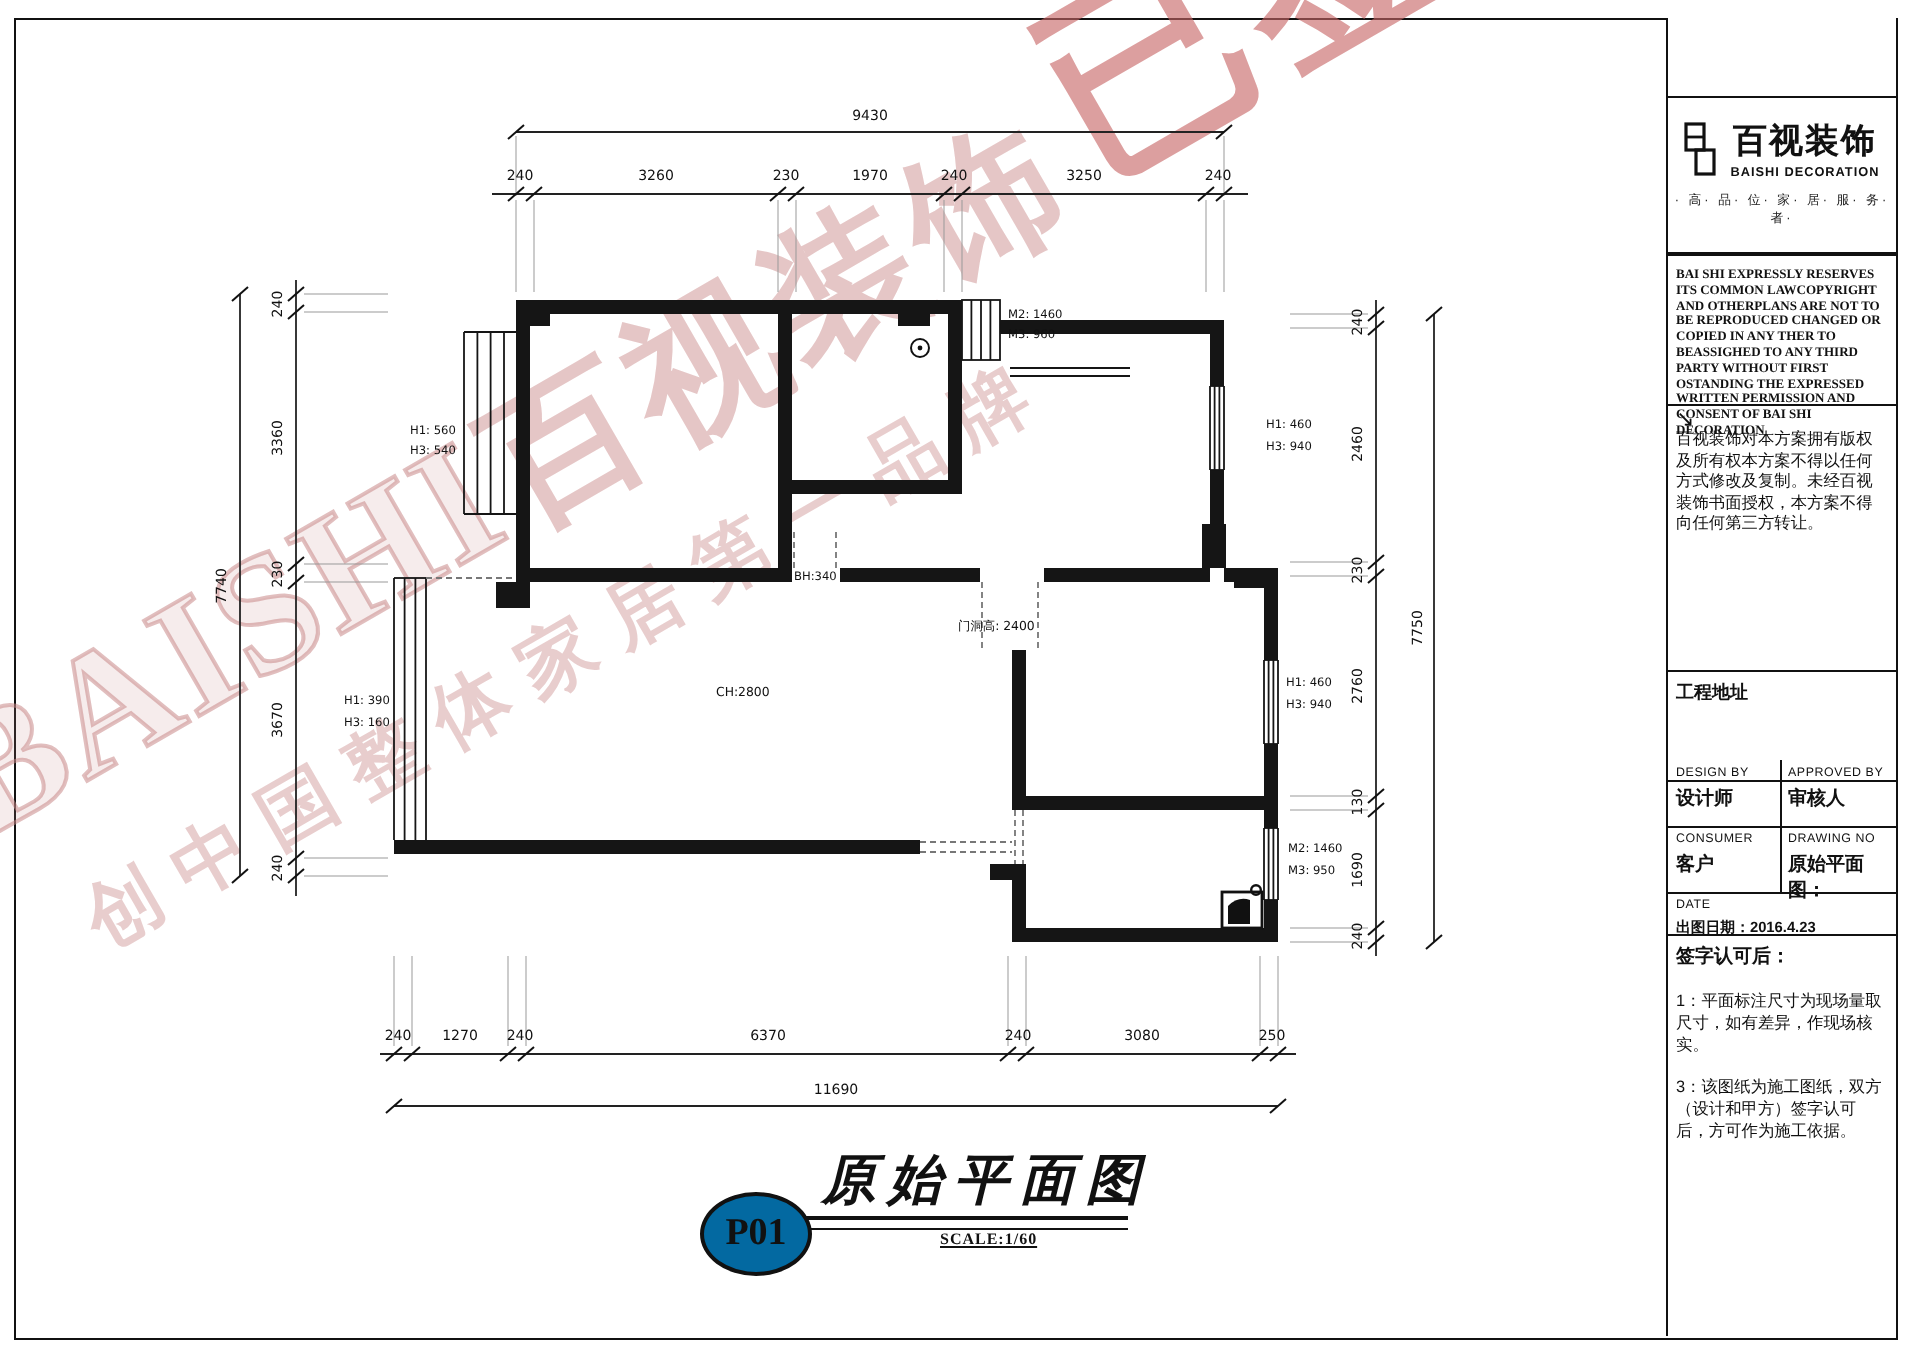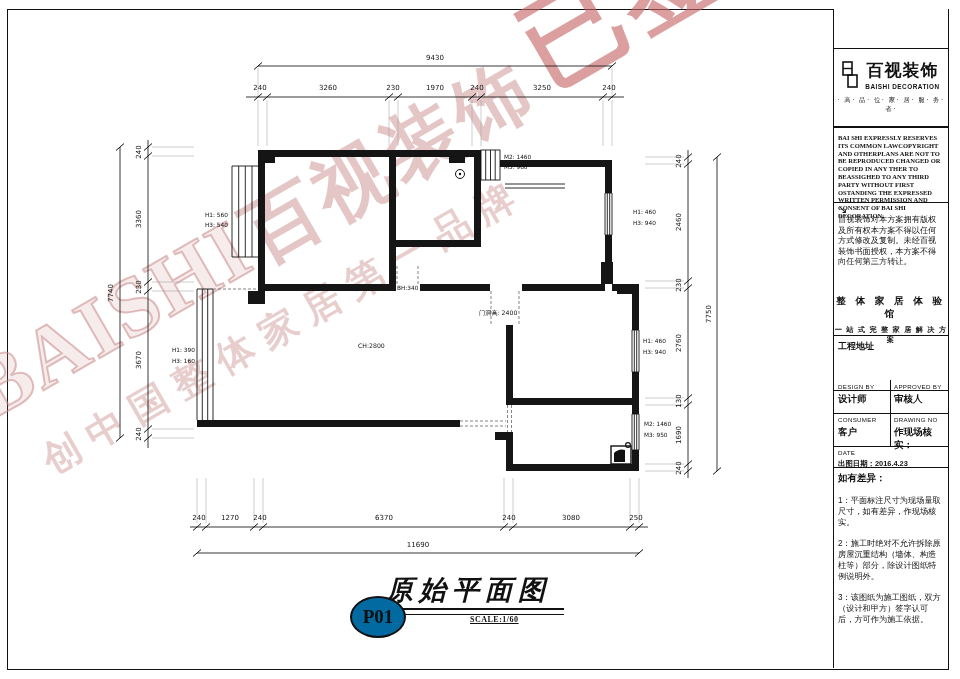--- a/index.html
+++ b/index.html
@@ -23,21 +23,21 @@
   .dim-t{font-size:7px;}
   .lbl{font-size:5.8px;}
   .lbl2{font-size:6.2px;}
   .dimline{stroke:#222;stroke-width:0.9;}
   .ext{stroke:#999;stroke-width:0.5;}
   .wall{fill:#151515;}
   .win{stroke:#151515;stroke-width:0.9;}
   .dash{stroke:#777;stroke-width:0.9;stroke-dasharray:3 2;fill:none;}
   
   #drawing-title{left:386px;top:572px;width:190px;font-family:"Liberation Serif","DejaVu Serif",serif;
-                 font-weight:bold;font-style:italic;font-size:27px;letter-spacing:6px;z-index:3;}
+                 font-weight:bold;font-style:italic;font-size:27px;letter-spacing:6px;z-index:3;text-align:right;}
   #sheet-no{left:350px;top:596px;width:52px;height:38px;border:2px solid #111;border-radius:50%;
             text-align:center;line-height:38px;font-family:"Liberation Serif",serif;font-weight:bold;
             font-size:19px;background:#0369a1;z-index:4;}
   #title-rule{left:400px;top:608px;width:164px;height:4px;border-top:2.5px solid #111;border-bottom:1.5px solid #111;z-index:3;}
   #scale-note{left:470px;top:615px;width:94px;font-family:"Liberation Serif",serif;
               font-weight:bold;font-size:8px;letter-spacing:0.5px;z-index:3;text-decoration:underline;}
   
   #panel{left:833px;top:9px;width:114px;height:659px;border-left:1.5px solid #111;background:#fff;z-index:3;}
   #panel .sec{position:absolute;left:0;width:114px;box-sizing:border-box;}
   .hr{position:absolute;left:0;width:114px;border-top:1.2px solid #111;}
@@ -348,24 +348,20 @@
         <div id="logo-en">BAISHI DECORATION</div>
       </div>
     </div>
     <div id="logo-slogan">· 高· 品· 位· 家· 居· 服· 务· 者·</div>
   </div>
 
   <div class="sec" id="copy-en">BAI SHI EXPRESSLY RESERVES ITS COMMON LAWCOPYRIGHT AND OTHERPLANS ARE NOT TO BE REPRODUCED CHANGED OR COPIED IN ANY THER TO BEASSIGHED TO ANY THIRD PARTY WITHOUT FIRST OSTANDING THE EXPRESSED WRITTEN PERMISSION AND CONSENT OF BAI SHI DECORATION</div>
   <div class="sec" id="arrow-row"><span>↘</span></div>
   <div class="sec" id="copy-cn">百视装饰对本方案拥有版权及所有权本方案不得以任何方式修改及复制。未经百视装饰书面授权，本方案不得向任何第三方转让。</div>
 
-  <div class="sec" id="experience">
-    <div id="exp1">整 体 家 居 体 验 馆</div>
-    <div id="exp2">一 站 式 完 整 家 居 解 决 方 案</div>
-  </div>
 
   <div class="sec" id="addr-block">
     <div id="addr-label">工程地址</div>
   </div>
 
   <div class="sec" id="sign-grid">
     <div class="vline" style="left:56px;top:0;height:66px;"></div>
     <div class="hr" style="top:33px;"></div>
     <div class="hr" style="top:66px;"></div>
     <div class="cell" style="left:0;top:0;width:56px;height:33px;">
@@ -375,27 +371,26 @@
     <div class="cell" style="left:56px;top:0;width:58px;height:33px;">
       <div class="en">APPROVED BY</div>
       <div class="cn">审核人</div>
     </div>
     <div class="cell" style="left:0;top:33px;width:56px;height:33px;">
       <div class="en">CONSUMER</div>
       <div class="cn">客户</div>
     </div>
     <div class="cell" style="left:56px;top:33px;width:58px;height:33px;">
       <div class="en">DRAWING NO</div>
-      <div class="cn">作现场核实：</div>
+      <div class="cn">原始平面图：</div>
     </div>
     <div class="cell" style="left:0;top:66px;width:114px;height:22px;">
       <div class="en">DATE</div>
       <div class="cn" style="font-size:7.4px;">出图日期：2016.4.23</div>
     </div>
   </div>
 
   <div class="sec" id="notes-block">
-    <div id="notes-title">如有差异：</div>
+    <div id="notes-title">签字认可后：</div>
     <p class="note">1：平面标注尺寸为现场量取尺寸，如有差异，作现场核实。</p>
-    <p class="note">2：施工时绝对不允许拆除原房屋沉重结构（墙体、构造柱等）部分，除设计图纸特例说明外。</p>
     <p class="note">3：该图纸为施工图纸，双方（设计和甲方）签字认可后，方可作为施工依据。</p>
   </div>
 </div>
 
 </body></html>

